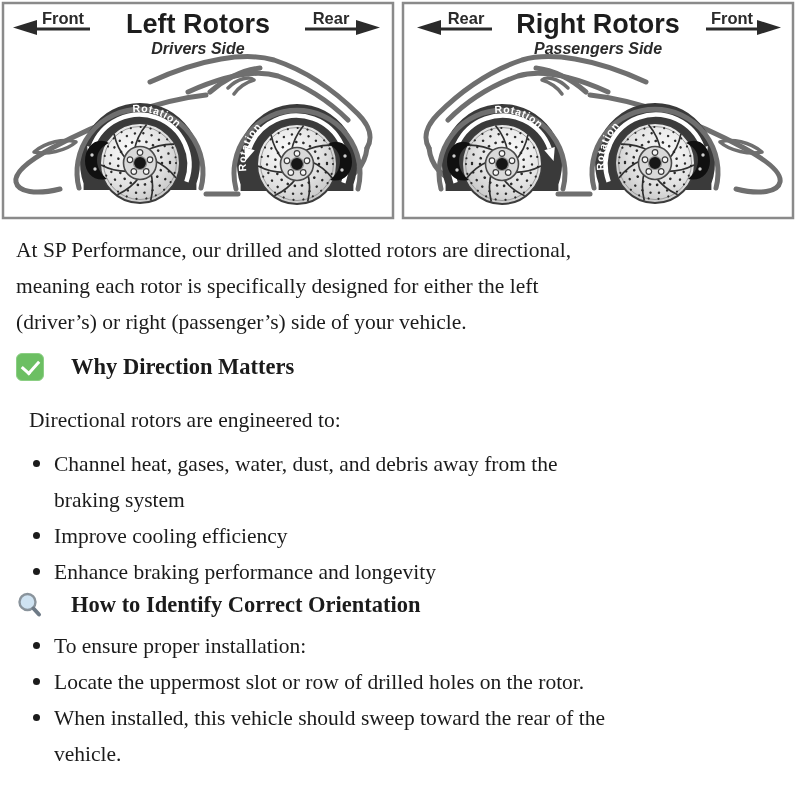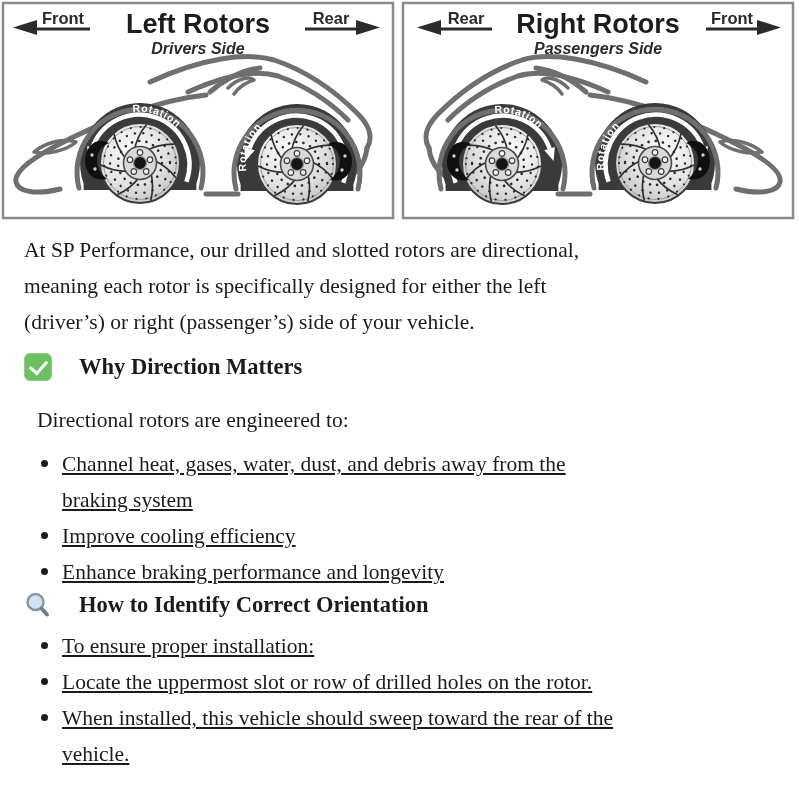--- a/index.html
+++ b/index.html
@@ -1,38 +1,38 @@
 <!DOCTYPE html>
 <html><head>
 <meta charset="utf-8">
 <style>
   html,body{margin:0;padding:0;background:#ffffff;width:800px;height:800px;overflow:hidden;}
   body{font-family:"Liberation Serif","DejaVu Serif",serif;color:#1b1b1b;}
 
   .diagram{width:668px;height:222px;position:relative;background:#fff;}
 
-  .content{padding:10px 28px 0 24px;}
+  .content{padding:10px 28px 0 16px;}
   .ln{display:block;}
   .intro{margin:0 0 6px 0;font-size:21.5px;line-height:36px;}
 
   .sec-heading{display:flex;align-items:center;gap:27px;margin:12px 0 0 0;
                font-size:22.5px;line-height:30px;font-weight:bold;}
   .sec-heading.regular{font-weight:bold;margin-top:0;}
   .sec-heading .h-txt{display:inline-block;}
 
   .check-emoji{width:26px;height:26px;background:#6cbf63;border:1px solid #8ccf84;
                border-radius:6px;position:relative;flex:0 0 auto;}
   .check-emoji::after{content:"";position:absolute;left:8px;top:3px;width:8px;height:14px;
                border:solid #fff;border-width:0 3.6px 3.6px 0;transform:rotate(42deg);}
 
   .mag-emoji{flex:0 0 auto;display:inline-block;}
 
   .lead{margin:20px 0 0 13px;font-size:21.5px;line-height:36px;}
 
-  .list{list-style:none;margin:8px 0 0 0;padding:0;font-size:21.5px;line-height:36px;text-decoration:underline;}
+  .list{list-style:none;margin:8px 0 0 0;padding:0;font-size:21.5px;line-height:36px;}
   .list li{position:relative;padding-left:38px;margin:0;}
   .list .dot{position:absolute;left:17px;top:14px;width:7px;height:7px;border-radius:50%;
              background:#1b1b1b;}
   .list.second{}
 
   svg text{font-family:"Liberation Sans","DejaVu Sans",sans-serif;}
   .panel-title{font-size:27px;font-weight:bold;fill:#1d1d1d;}
   .panel-sub{font-size:16px;font-weight:bold;font-style:italic;fill:#2a2a2a;}
   .dir-label{font-size:16.5px;font-weight:bold;fill:#2b2b2b;}
   .rot{font-size:10.5px;font-weight:bold;fill:#ffffff;letter-spacing:0.8px;}

